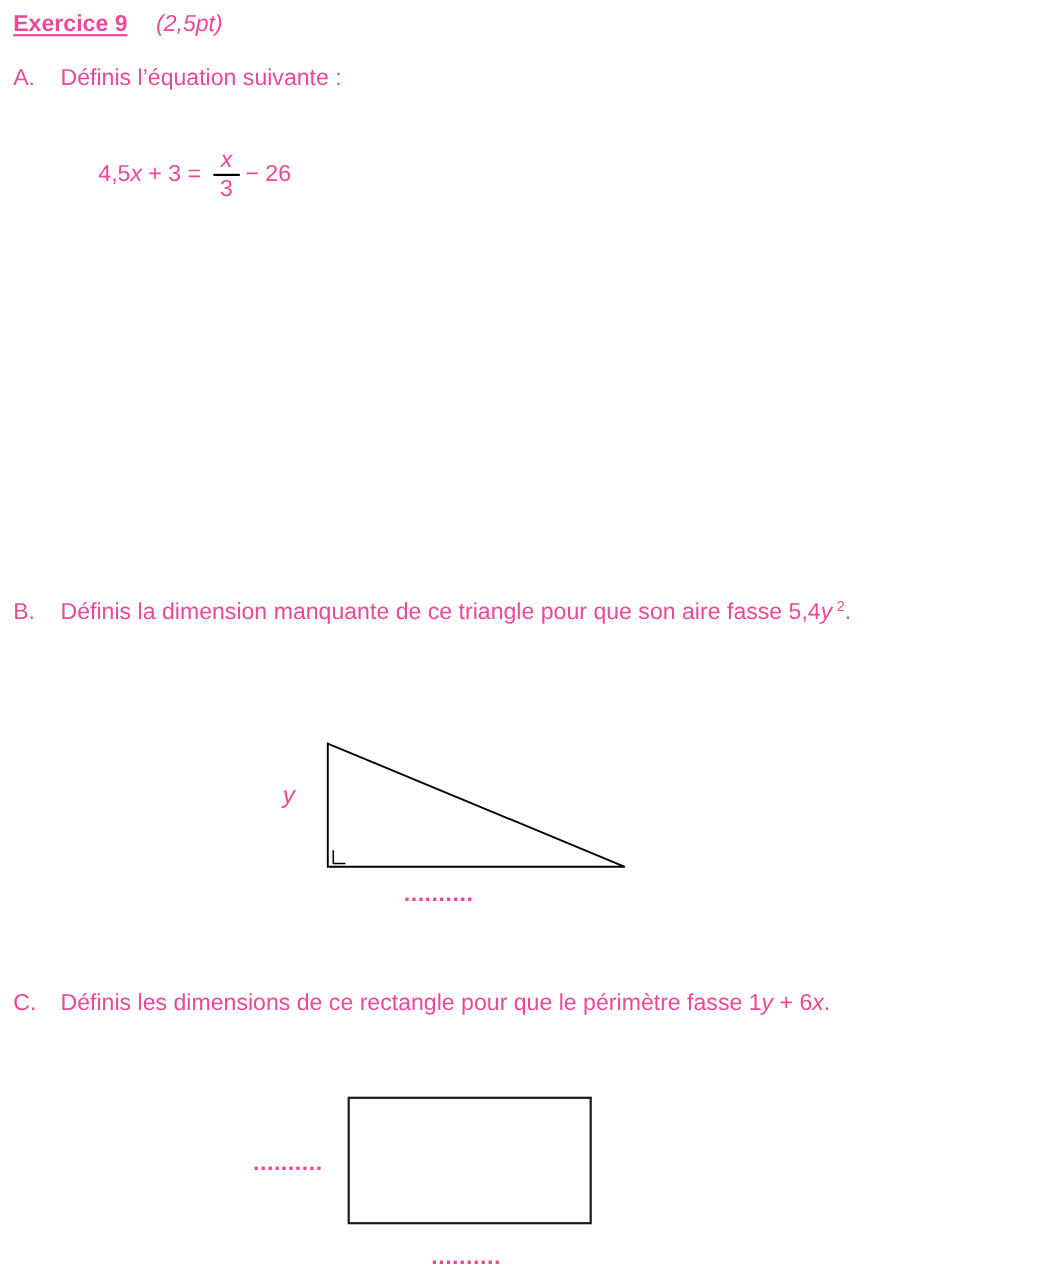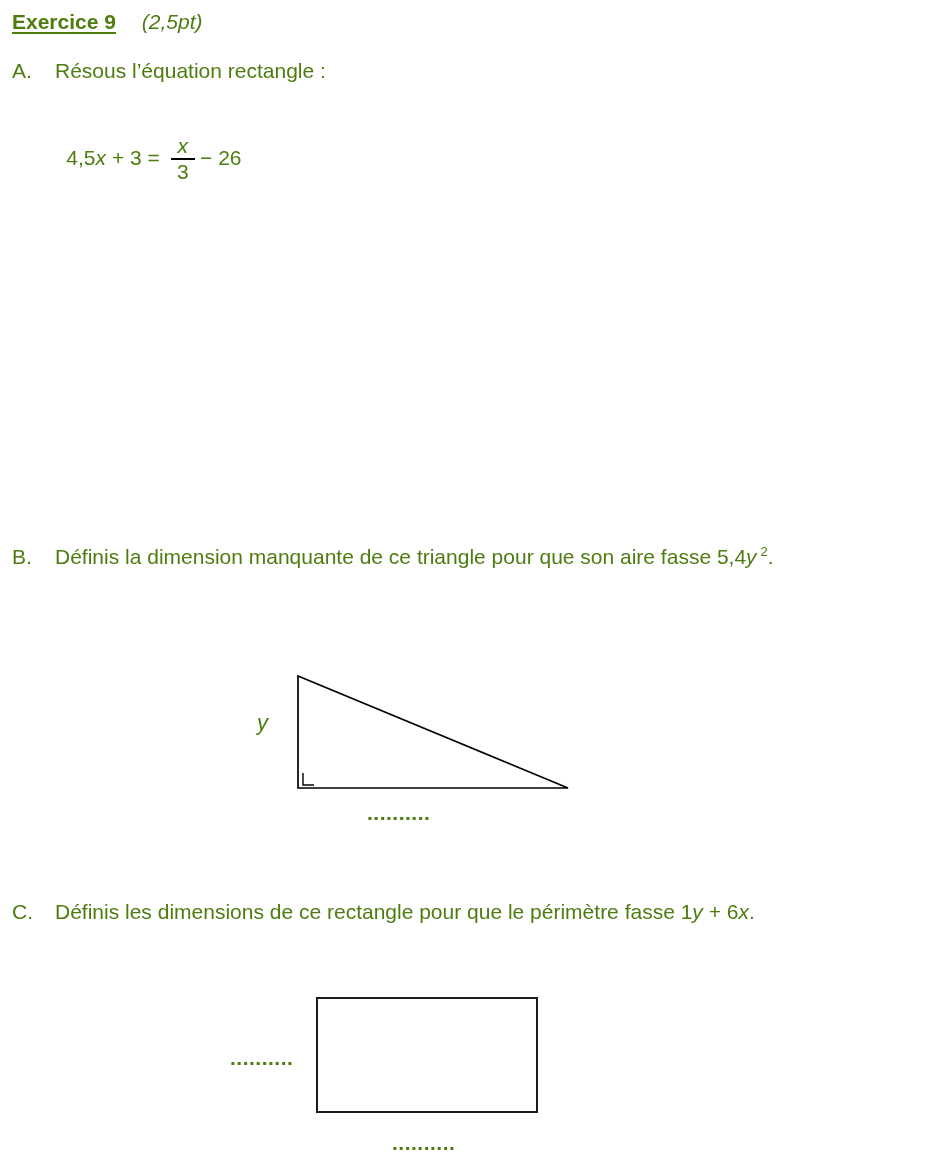--- a/index.html
+++ b/index.html
@@ -5,21 +5,21 @@
   html, body {
     margin: 0;
     padding: 0;
     background: #ffffff;
   }
   .page {
     position: relative;
     width: 950px;
     height: 1167px;
     background: #ffffff;
-    color: #4d7c0f;
+    color: #ec4899;
     font-family: "Liberation Sans", "DejaVu Sans", sans-serif;
     font-size: 21px;
     line-height: 1.2;
     overflow: hidden;
   }
 
   
   .header {
     position: absolute;
     top: 9px;
@@ -56,21 +56,21 @@
     font-size: 0.62em;
     margin-left: 4px;
     vertical-align: super;
     line-height: 0;
   }
 
   
   .equation {
     position: absolute;
     top: 110px;
-    left: 43px;
+    left: 66px;
     white-space: pre;
   }
   .frac {
     display: inline-flex;
     flex-direction: column;
     align-items: center;
     vertical-align: middle;
     margin: 0 5px;
     line-height: 1.05;
   }
@@ -126,21 +126,21 @@
 
 <div class="page">
 
   <div class="header">
     <span class="title">Exercice 9</span>
     <span class="points">(2,5pt)</span>
   </div>
 
   <div class="item-row row-a">
     <span class="item-label">A.</span>
-    <span class="item-text">Résous l’équation rectangle :</span>
+    <span class="item-text">Définis l’équation suivante :</span>
   </div>
 
   <div class="equation">
     <span>4,5</span><span class="var">x</span><span> + 3 = </span><span class="frac"><span class="num">x</span><span class="den">3</span></span><span>− 26</span>
   </div>
 
   <div class="item-row row-b">
     <span class="item-label">B.</span>
     <span class="item-text"><span>Définis la dimension manquante de ce triangle pour que son aire fasse 5,4</span><span class="var">y</span><sup class="exp">2</sup><span>.</span></span>
   </div>

